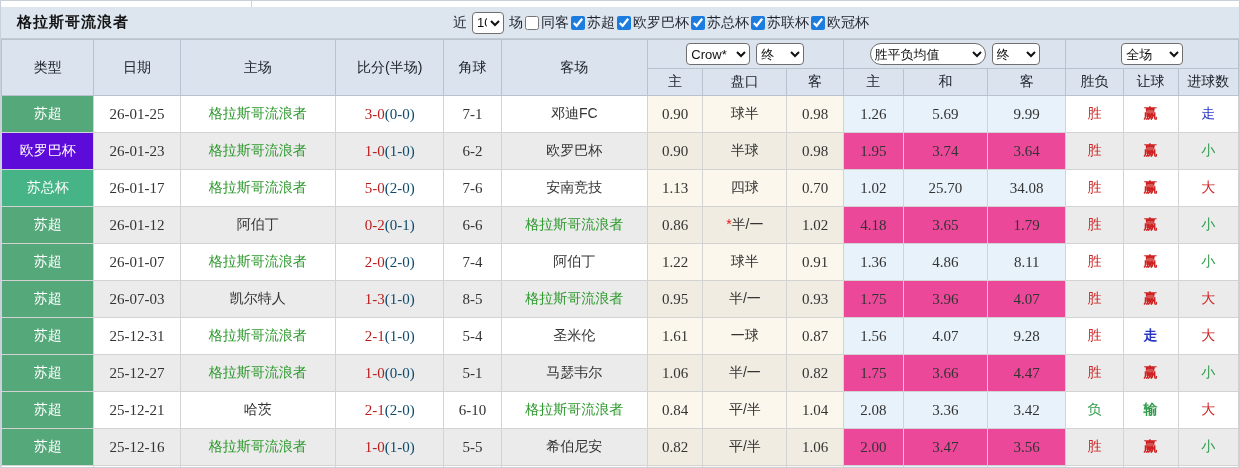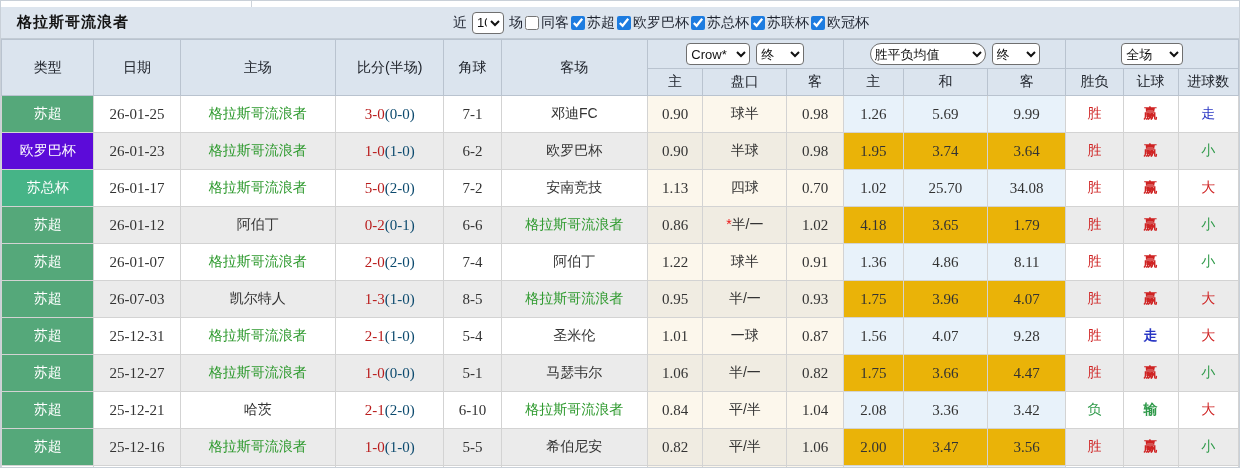--- a/index.html
+++ b/index.html
@@ -20,21 +20,21 @@
   thead tr.group th{height:28px;}
   thead tr.sub th{height:26px;}
   .sel-cell select{margin:0 3px;}
   .s-company{width:64px;} .s-state{width:48px;} .s-mean{width:116px;border-radius:11px;} .s-scope{width:62px;}
   tbody td{height:36px;}
   tr.odd td{background:#ffffff;}
   tr.even td{background:#ebebeb;}
   tr.odd td.crow{background:#fcf7ec;}
   tr.even td.crow{background:#f0ece2;}
   tr.odd td.mean{background:#e8f2fa;}
-  tr.even td.mean{background:#eab308;}
+  tr.even td.mean{background:#ec4899;}
   td.c-type{color:#fff;font-size:14px;}
   .num{font-family:"Liberation Serif","DejaVu Serif",serif;font-size:15px;color:#333;}
   .ft{color:#b91c1c;} .ht{color:#0c4a6e;}
   .star{color:#ea1414;}
   .team-green{color:#2f9a2f;}
   .r-red{color:#cf2323;} .r-blue{color:#2936c4;} .r-green{color:#2f9a4a;}
   td.hcp{font-weight:bold;}
   tr.partial td{height:36px;}
   td.ptype{background:#55a87a;}
 </style>
@@ -162,21 +162,21 @@
     <td class="r-red">胜</td>
     <td class="hcp r-red">赢</td>
     <td class="r-green">小</td>
   </tr>
 
   <tr class="odd">
     <td class="c-type" style="background-color: rgb(70, 180, 135);">苏总杯</td>
     <td class="num">26-01-17</td>
     <td class="team-green">格拉斯哥流浪者</td>
     <td class="num"><span class="ft">5-0</span><span class="ht">(2-0)</span></td>
-    <td class="num">7-2</td>
+    <td class="num">7-6</td>
     <td>安南竞技</td>
     <td class="num crow">1.13</td>
     <td class="crow"><span class="star"></span><span>四球</span></td>
     <td class="num crow">0.70</td>
     <td class="num mean">1.02</td>
     <td class="num mean">25.70</td>
     <td class="num mean">34.08</td>
     <td class="r-red">胜</td>
     <td class="hcp r-red">赢</td>
     <td class="r-red">大</td>
@@ -236,21 +236,21 @@
     <td class="r-red">大</td>
   </tr>
 
   <tr class="odd">
     <td class="c-type" style="background-color: rgb(85, 168, 122);">苏超</td>
     <td class="num">25-12-31</td>
     <td class="team-green">格拉斯哥流浪者</td>
     <td class="num"><span class="ft">2-1</span><span class="ht">(1-0)</span></td>
     <td class="num">5-4</td>
     <td>圣米伦</td>
-    <td class="num crow">1.01</td>
+    <td class="num crow">1.61</td>
     <td class="crow"><span class="star"></span><span>一球</span></td>
     <td class="num crow">0.87</td>
     <td class="num mean">1.56</td>
     <td class="num mean">4.07</td>
     <td class="num mean">9.28</td>
     <td class="r-red">胜</td>
     <td class="hcp r-blue">走</td>
     <td class="r-red">大</td>
   </tr>
 

